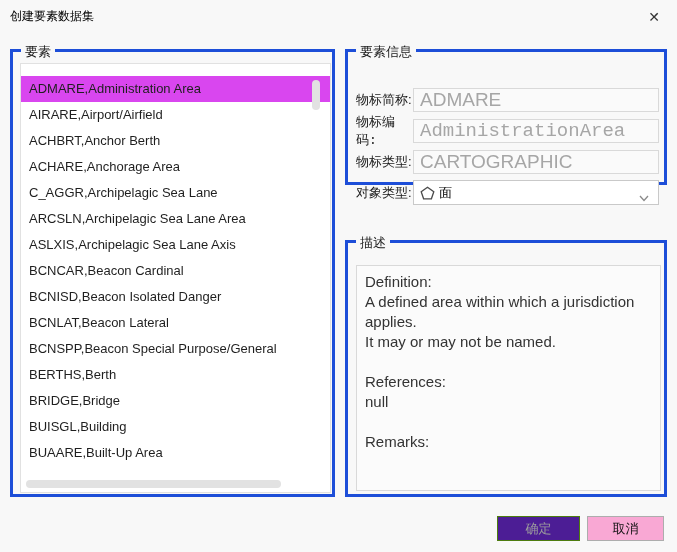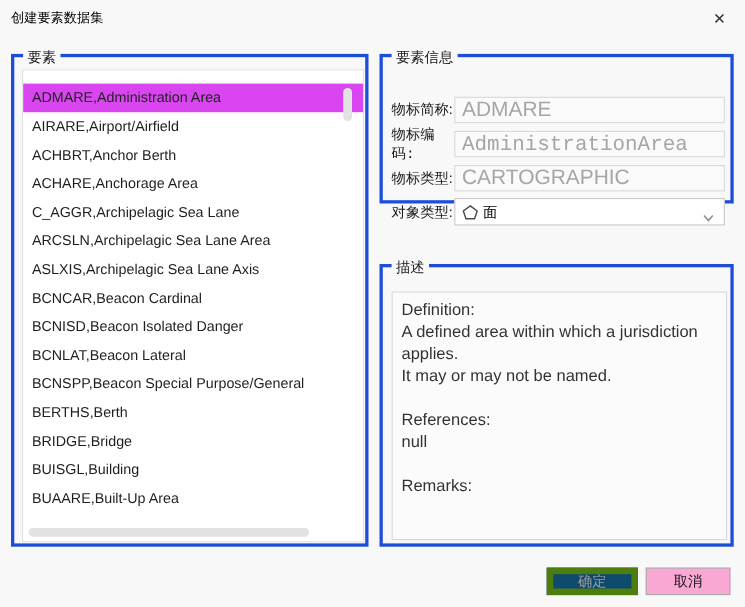--- a/index.html
+++ b/index.html
@@ -98,22 +98,22 @@
     overflow: hidden;
   }
 
   .btn {
     position: absolute; top: 516px; height: 25px;
     font-size: 13px;
     display: flex; align-items: center; justify-content: center;
   }
   #ok-btn {
     left: 497px; width: 83px;
-    background: #0c4a6e; color: #9d9d9d;
-    border: 6px solid #4d7c0f;
+    background: #4c1d95; color: #9d9d9d;
+    border: 1px solid #4d7c0f;
   }
   #cancel-btn {
     left: 587px; width: 77px;
     background: #f9a8d4; color: #111;
     border: 1px solid #adadad;
   }
 </style>
 </head>
 <body>
 

